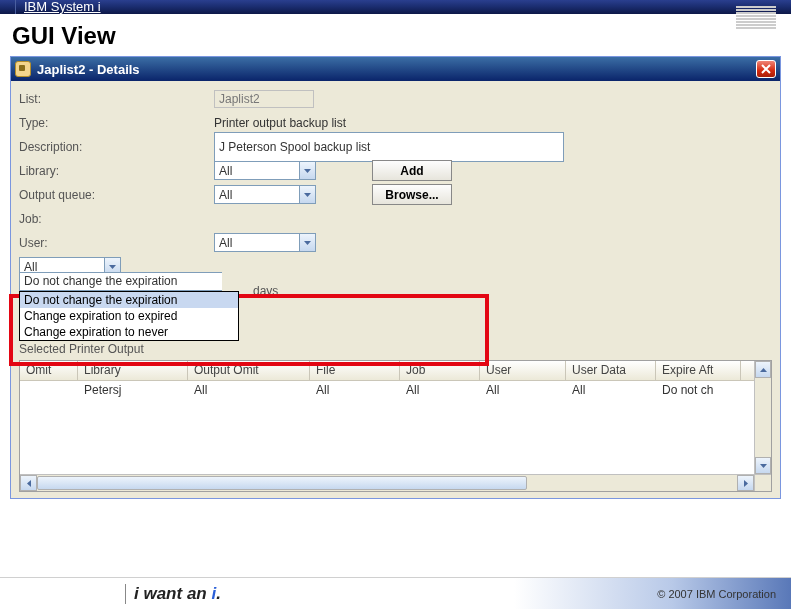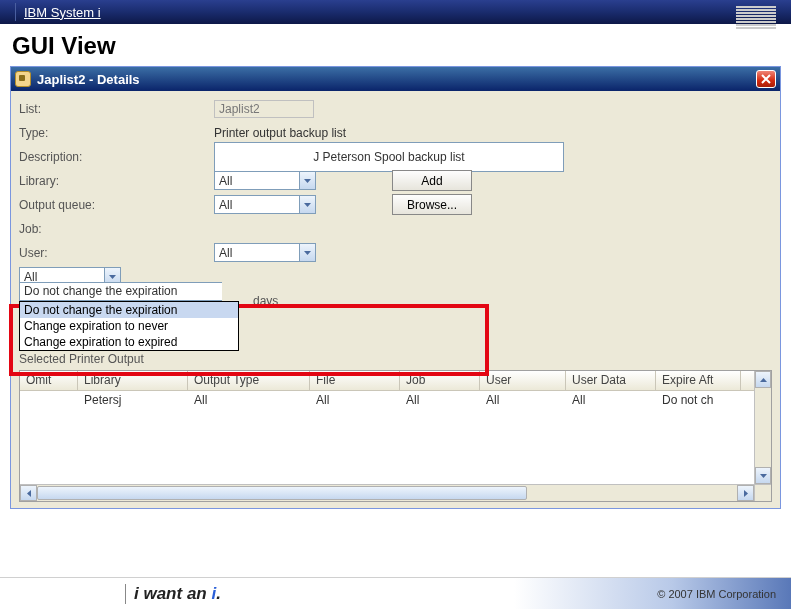--- a/index.html
+++ b/index.html
@@ -1,19 +1,19 @@
 <!DOCTYPE html>
 <html><head>
 <meta charset="utf-8">
 <style>
 * { box-sizing: border-box; margin: 0; padding: 0; }
 body { font-family: Arial, sans-serif; font-size: 12px; width: 791px; height: 609px; background: #fff; position: relative; overflow: hidden; }
 
 
-.header-bar { height: 24px; background: linear-gradient(to bottom, #2a3f8f 0%, #1a2c6e 50%, #0d1848 100%); display: flex; align-items: center; padding: 0 15px; position: relative; }
+.header-bar { height: 14px; background: linear-gradient(to bottom, #2a3f8f 0%, #1a2c6e 50%, #0d1848 100%); display: flex; align-items: flex-end; padding: 0 15px; position: relative; }
 .header-sep { width: 1px; height: 18px; background: #4a5fa0; margin-right: 8px; }
 .header-text { color: #fff; font-size: 13px; text-decoration: underline; }
 .ibm-logo { position: absolute; right: 15px; top: 6px; display: flex; flex-direction: column; gap: 1px; }
 .ibm-logo .bar { width: 40px; height: 2px; background: #ccc; }
 
 
 .page-title { font-size: 24px; font-weight: bold; margin: 8px 0 6px 12px; }
 
 
 .window { margin: 0 10px; border: 1px solid #7a96df; background: #ece9d8; }
@@ -21,28 +21,28 @@
 .title-icon { width: 16px; height: 16px; background: #f4d58d; border-radius: 3px; margin-right: 6px; border: 1px solid #b58e2a; position: relative; }
 .title-icon::after { content: ""; position: absolute; width: 6px; height: 6px; background: #8a6d1a; top: 3px; left: 3px; border-radius: 1px; }
 .close-btn { margin-left: auto; width: 20px; height: 18px; background: linear-gradient(to bottom, #f08576 0%, #d42a0f 60%, #a81e08 100%); border: 1px solid #fff; border-radius: 3px; display: flex; align-items: center; justify-content: center; color: #fff; font-weight: bold; cursor: pointer; }
 .close-btn svg { width: 10px; height: 10px; }
 
 
 .form-area { padding: 6px 8px; color: #666; position: relative; }
 .form-row { display: flex; align-items: center; height: 23px; margin-bottom: 1px; }
 .form-label { width: 195px; color: #555; font-size: 12px; }
 .readonly-box { background: #ece9d8; border: 1px solid #c0c0c0; padding: 1px 4px; height: 18px; line-height: 15px; color: #777; font-size: 12px; width: 100px; }
-.text-input { background: #fff; border: 1px solid #7f9db9; padding: 1px 4px; height: 30px; font-size: 12px; color: #333; text-align: center; }
+.text-input { background: #fff; border: 1px solid #7f9db9; padding: 1px 4px; height: 30px; font-size: 12px; color: #333; }
 .text-input.wide { width: 350px; }
 .combo { display: flex; }
 .combo-input { background: #fff; border: 1px solid #7f9db9; border-right: none; padding: 1px 4px; height: 19px; width: 85px; font-size: 12px; color: #333; }
 .combo-btn { width: 17px; height: 19px; background: linear-gradient(to bottom, #edf4fc 0%, #c6d8ef 100%); border: 1px solid #7f9db9; display: flex; align-items: center; justify-content: center; cursor: pointer; }
 .combo-btn svg { width: 7px; height: 4px; }
 .btn { background: linear-gradient(to bottom, #fdfdfd 0%, #e7e5dc 100%); border: 1px solid #888; padding: 2px 12px; height: 21px; font-size: 12px; cursor: pointer; min-width: 80px; text-align: center; }
-.btn-col { margin-left: 76px; }
+.btn-col { margin-left: 56px; font-weight: bold; }
 
 
 .highlight-box { position: absolute; border: 4px solid #e30613; z-index: 5; pointer-events: none; }
 
 
 .dropdown-open { position: relative; flex-direction: column; }
 .dropdown-list { position: absolute; top: 19px; left: 0; width: 220px; background: #fff; border: 1px solid #000; z-index: 10; }
 .dropdown-item { padding: 1px 4px; font-size: 12px; color: #000; cursor: pointer; }
 .dropdown-item.selected { background: #c8d8f0; }
 
@@ -176,43 +176,43 @@
     <div class="form-row" style="position:relative;">
       <div class="combo dropdown-open" style="width:222px;">
         <input class="combo-input" style="width: 203px;" value="Do not change the expiration">
         <div class="combo-btn">
             <svg viewBox="0 0 7 4">
               <path d="M0 0 L3.5 4 L7 0 Z" fill="#4a6a9e"></path>
             </svg>
           </div>
         <div class="dropdown-list">
           <div class="dropdown-item selected">Do not change the expiration</div>
+          <div class="dropdown-item">Change expiration to expired</div>
           <div class="dropdown-item">Change expiration to never</div>
-          <div class="dropdown-item">Change expiration to expired</div>
         </div>
       </div>
       <span class="days-label">days</span>
     </div>
 
     <div class="form-row">
       <div class="checkbox-wrap">
         <div class="checkbox"></div>
         <span>Omit from save</span>
       </div>
     </div>
 
     <div class="section-label">Selected Printer Output</div>
 
     <div class="highlight-box" style="top:213px; left:-2px; width:480px; height:72px;"></div>
 
     <div class="table-wrap">
       <div class="table-header">
         <div class="th col0">Omit</div>
         <div class="th col1">Library</div>
-        <div class="th col2">Output Type</div>
+        <div class="th col2">Output Omit</div>
         <div class="th col3">File</div>
         <div class="th col4">Job</div>
         <div class="th col5">User</div>
         <div class="th col6">User Data</div>
         <div class="th col7">Expire Aft</div>
       </div>
       <div class="table-body">
         <div class="td col0"></div>
         <div class="td col1">Petersj</div>
         <div class="td col2">All</div>

